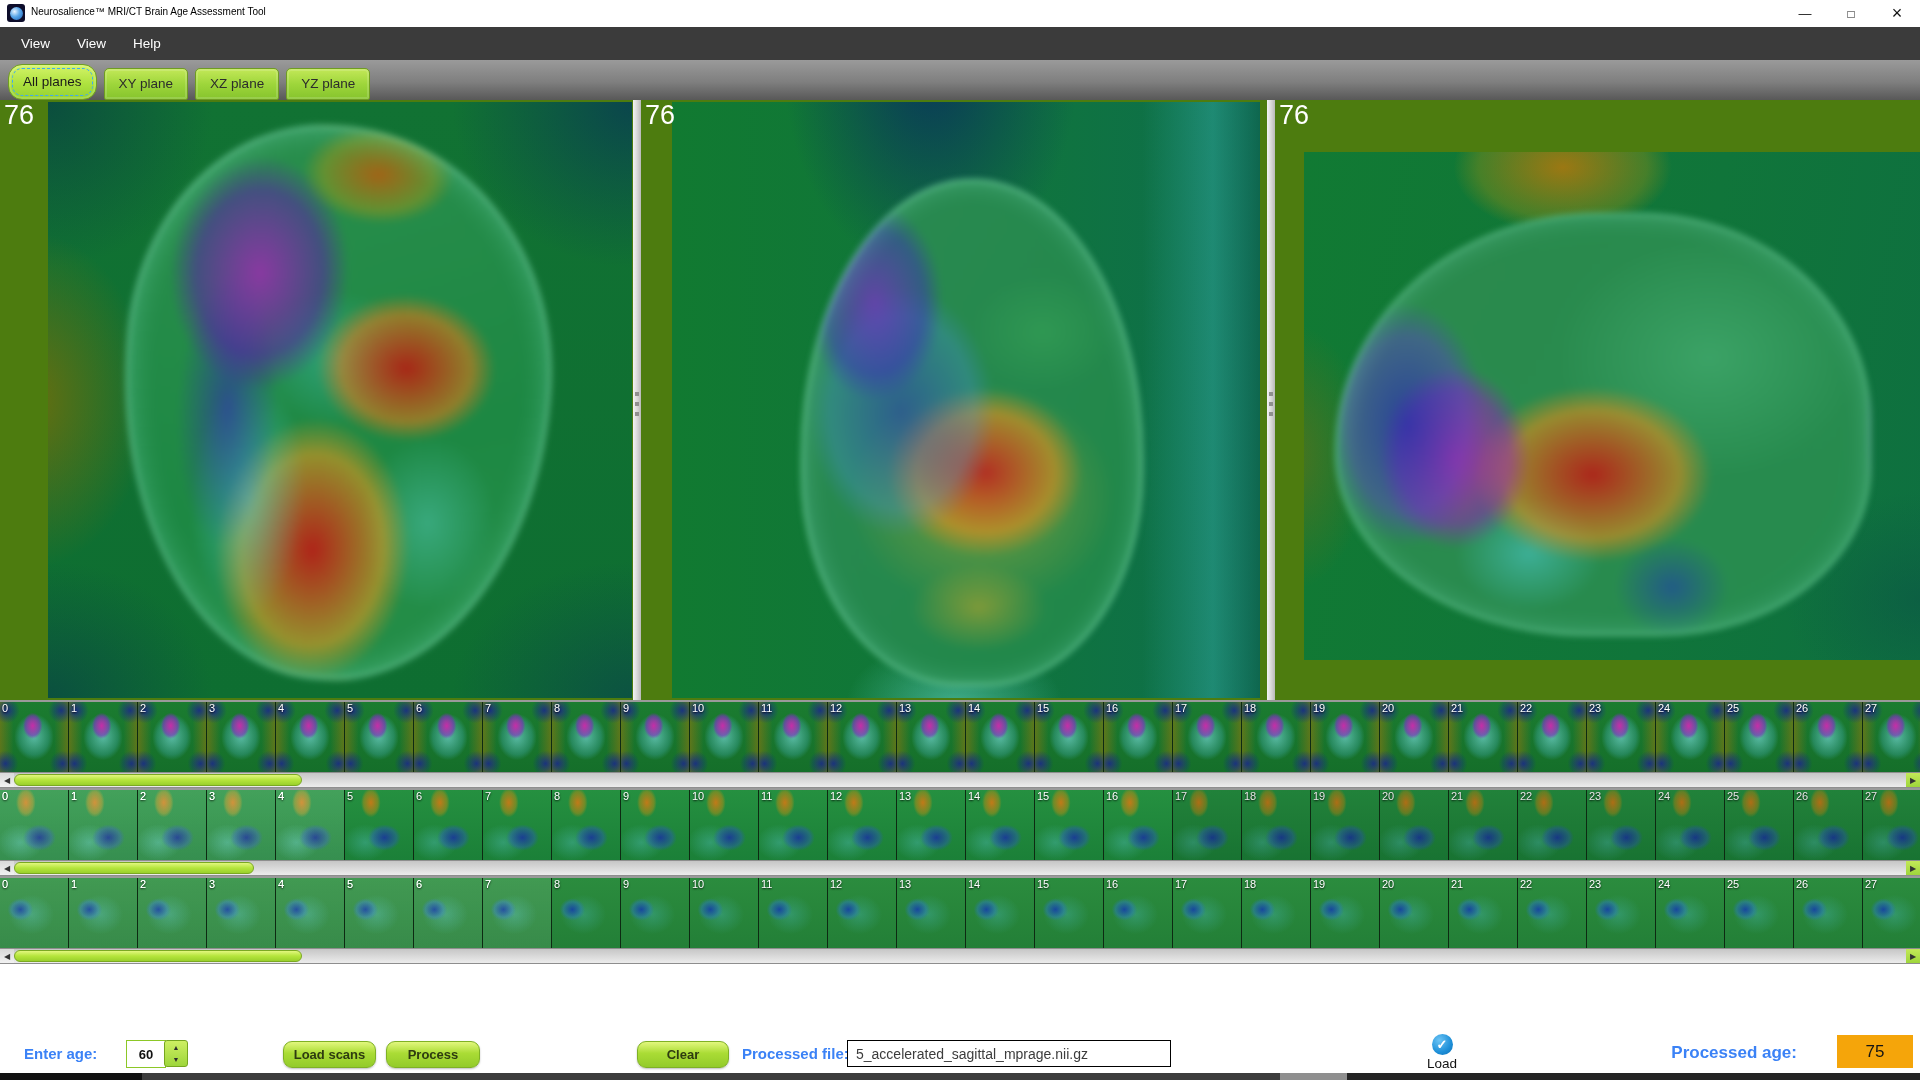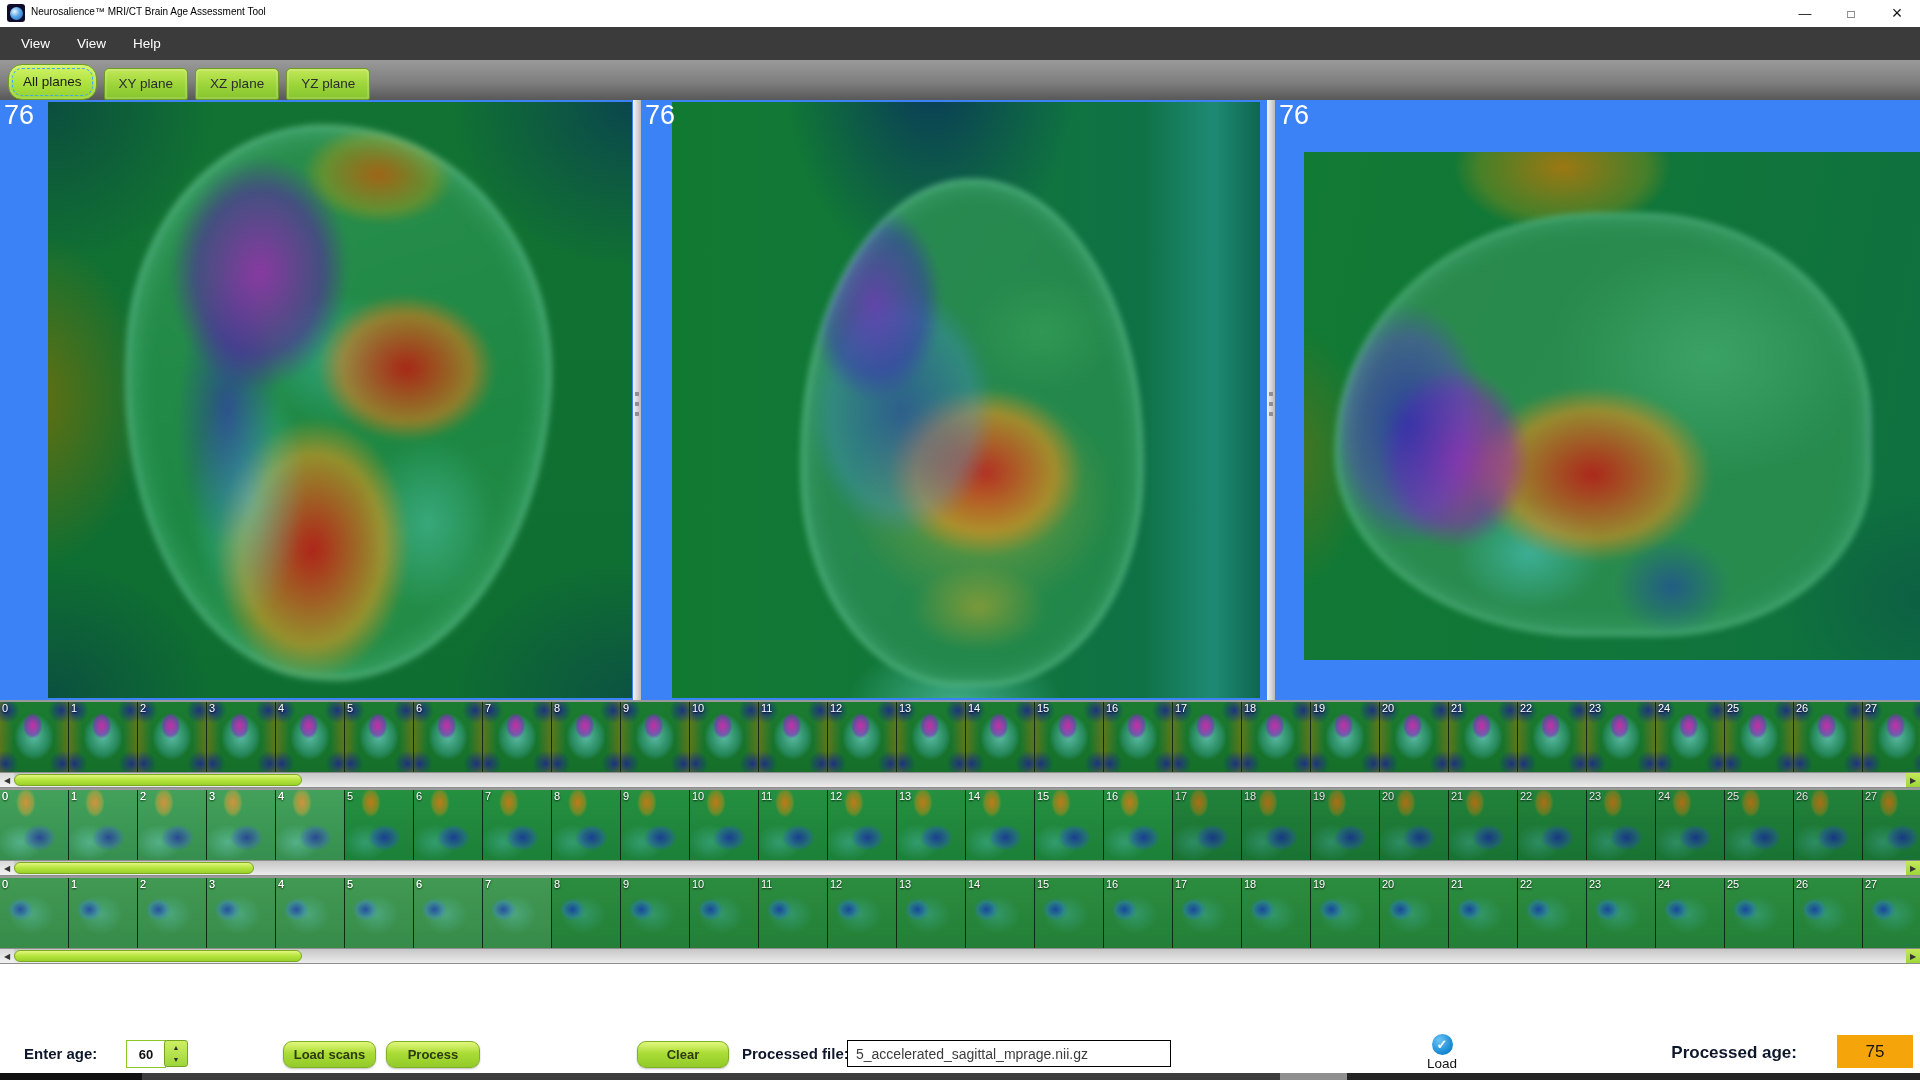--- a/index.html
+++ b/index.html
@@ -30,21 +30,21 @@
           display:flex;align-items:flex-end;padding-left:8px;box-sizing:border-box;}
   .tab{height:30px;line-height:30px;margin-right:7px;padding:0 14px;border-radius:5px 5px 2px 2px;
        background:linear-gradient(180deg,#c3e858 0%,#9ed63b 50%,#86c42d 100%);
        border:1px solid #6f9c22;font-size:13.5px;color:#2c2c2c;box-shadow:0 0 0 2px rgba(255,255,255,.15) inset;}
   .tab.selected{height:34px;line-height:34px;font-weight:normal;color:#1a1a1a;
        background:linear-gradient(180deg,#d4f469 0%,#aee23f 55%,#95d231 100%);
        outline:1.5px dashed #3fa9f5;outline-offset:-5px;border-radius:14px;}
 
   
   .main{position:absolute;left:0;top:100px;width:1920px;height:600px;background:#000;}
-  .viewport{position:absolute;top:0;height:600px;background:#3b82f6;overflow:hidden;}
+  .viewport{position:absolute;top:0;height:600px;background:#4d7c0f;overflow:hidden;}
   .vp1{left:0;width:633px;}
   .vp2{left:641px;width:626px;}
   .vp3{left:1275px;width:645px;}
   .splitter{position:absolute;top:0;width:8px;height:600px;
             background:linear-gradient(90deg,#f4f4f4,#d9d9d9 50%,#b9b9b9);}
   .sp1{left:633px;} .sp2{left:1267px;}
   .dots{position:absolute;left:2px;top:292px;width:4px;height:26px;
         background:repeating-linear-gradient(180deg,#8f8f8f 0 4px,transparent 4px 10px);}
   .slice-label{position:absolute;left:4px;top:0px;color:#fff;font-size:27px;z-index:5;}
 
@@ -146,21 +146,21 @@
         justify-content:center;font-size:8px;color:#333;}
   .sbtn.left{left:0;background:linear-gradient(180deg,#d9d9d9,#f2f2f2);}
   .sbtn.right{right:0;background:linear-gradient(180deg,#c3e858,#9ed63b);}
   .sthumb{position:absolute;top:1px;height:12px;border-radius:7px;left:14px;
           background:linear-gradient(180deg,#e2f77e,#b5e53c 50%,#9ad02c);
           border:1px solid #7ba922;box-sizing:border-box;}
   .fs1 .sthumb{width:288px;} .fs2 .sthumb{width:240px;} .fs3 .sthumb{width:288px;}
 
   
   .controls{position:absolute;left:0;top:964px;width:1920px;height:110px;background:#fff;}
-  .lbl{position:absolute;font-weight:bold;color:#0f172a;}
+  .lbl{position:absolute;font-weight:bold;color:#3b82f6;}
   .enter-age-label{left:24px;top:81px;font-size:15px;}
   .age-input{position:absolute;left:126px;top:76px;width:34px;height:24px;
              border:1.5px solid #8cc727;font-family:"Liberation Sans",sans-serif;
              font-size:13px;font-weight:bold;text-align:center;color:#111;outline:none;}
   .spinner{position:absolute;left:164px;top:76px;width:24px;height:27px;
            border:1px solid #76a61f;border-radius:3px;box-sizing:border-box;
            background:linear-gradient(180deg,#cdef63,#9ed63b);display:flex;flex-direction:column;}
   .spin-btn{flex:1;display:flex;align-items:center;justify-content:center;
             font-size:7px;color:#2e2e2e;}
   .gbtn{position:absolute;top:77px;height:27px;border-radius:9px;border:1px solid #7fb125;

